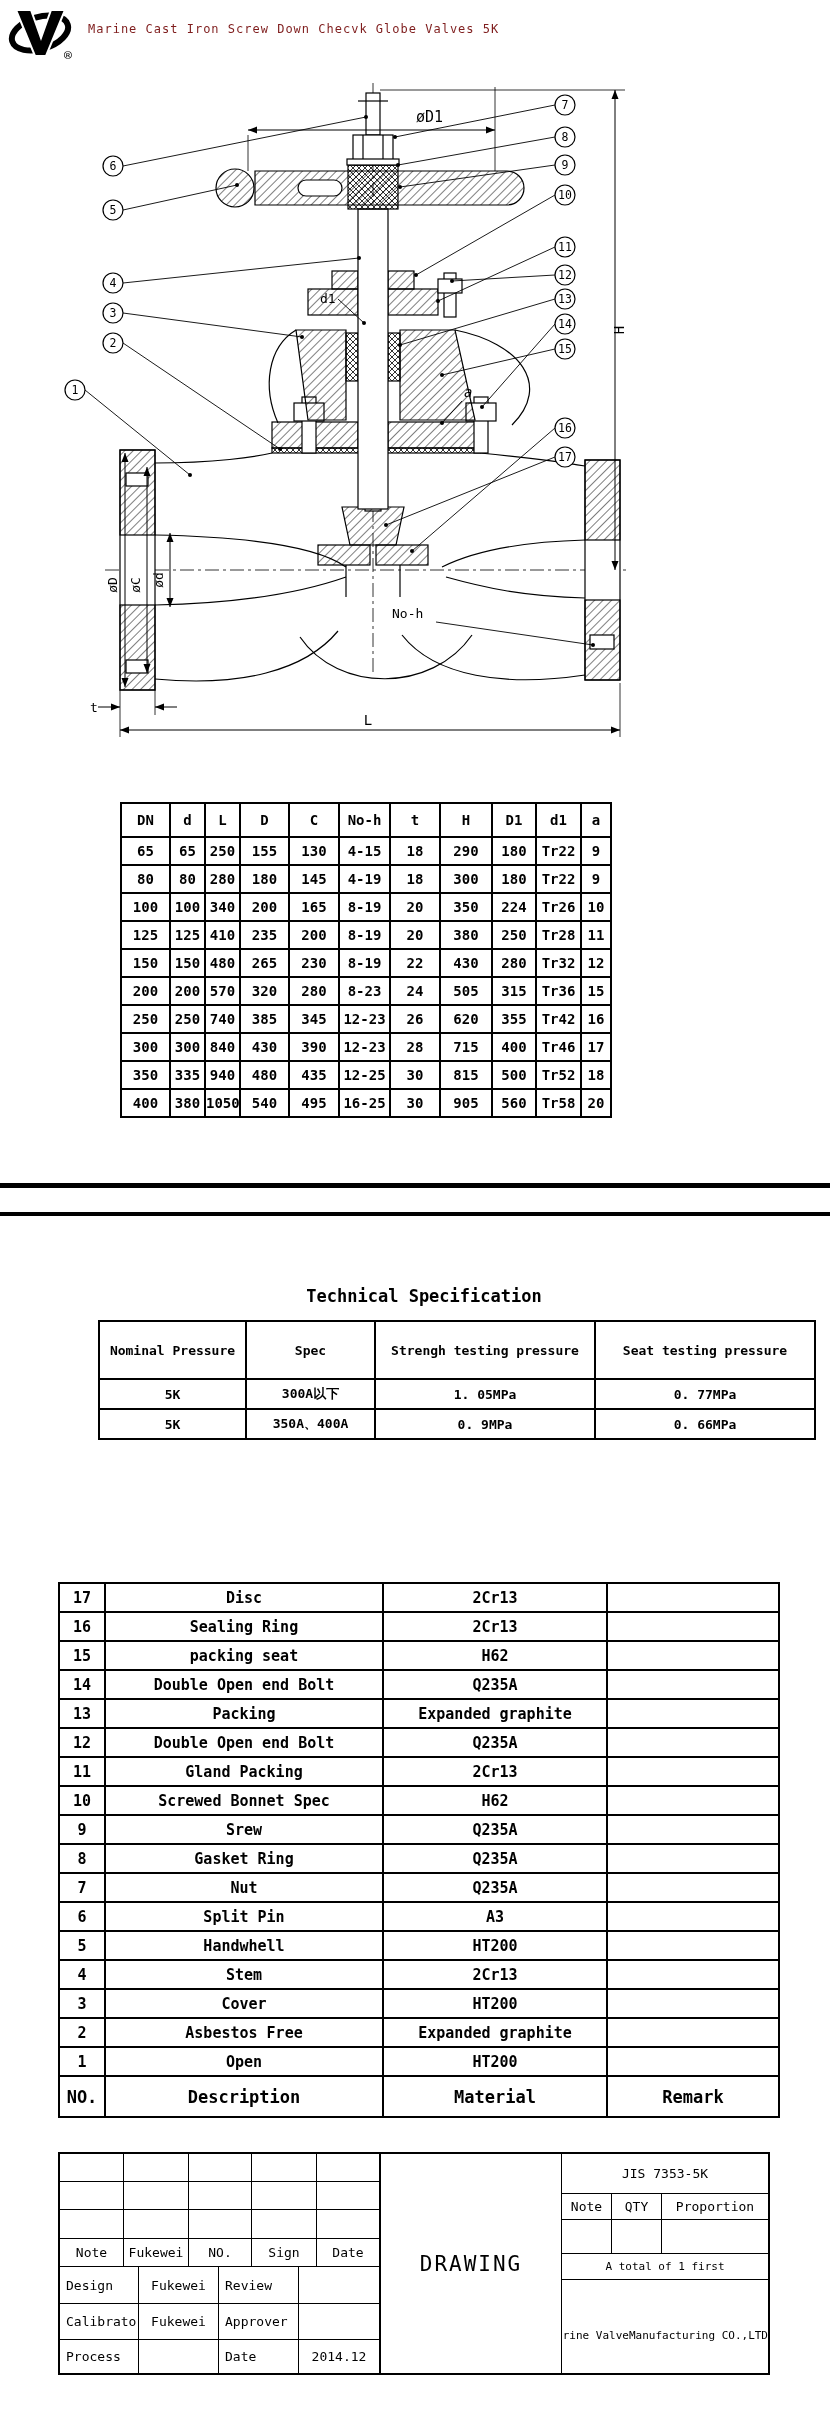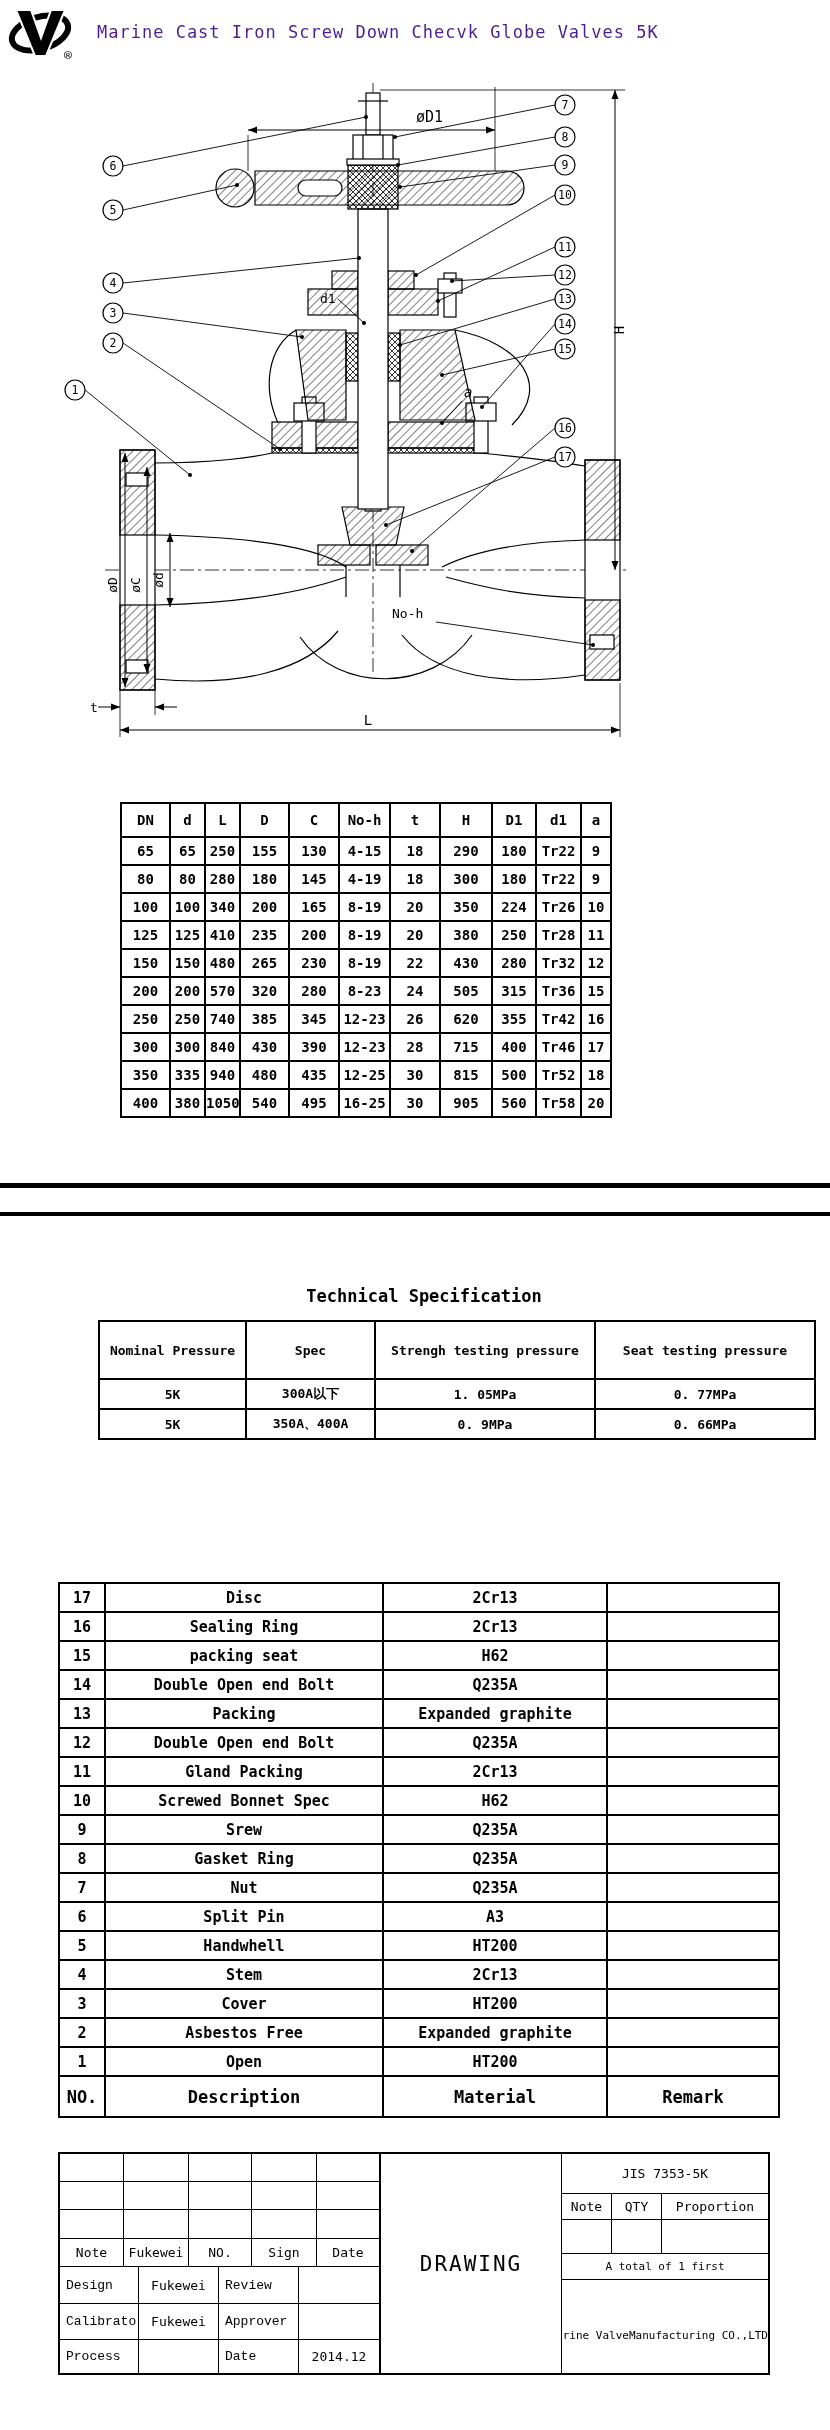--- a/index.html
+++ b/index.html
@@ -1,20 +1,20 @@
 <!DOCTYPE html>
 <html><head>
 <meta charset="utf-8">
 <style>
   html,body{margin:0;padding:0;background:#fff;}
   #page{position:relative;width:830px;height:2430px;background:#fff;
         font-family:"DejaVu Sans Mono",monospace;color:#000;overflow:hidden;}
   .abs{position:absolute;}
   
-  #doc-title{left:97px;top:22px;font-size:17px;letter-spacing:1px;color:#4c1d95;white-space:nowrap;}
+  #doc-title{left:88px;top:22px;font-size:12px;letter-spacing:1px;color:#7f1d1d;white-space:nowrap;}
   
   table.dt{border-collapse:collapse;table-layout:fixed;}
   table.dt th,table.dt td{border:2px solid #000;text-align:center;vertical-align:middle;
        padding:0;font-weight:bold;overflow:hidden;white-space:nowrap;}
   #dim-table{left:120px;top:802px;}
   #dim-table table{width:468px;font-size:14px;}
   #dim-table th{height:32px;}
   #dim-table td{height:26px;}
   #spec-title{left:70px;top:1286px;width:708px;text-align:center;font-size:17px;font-weight:bold;}
   #spec-table{left:70px;top:1320px;padding-left:28px;}
@@ -24,21 +24,21 @@
   #parts-table{left:58px;top:1582px;}
   #parts-table table{width:712px;font-size:15px;}
   #parts-table td{height:27px;}
   #parts-table tr.foot th{height:39px;font-size:17px;}
   
   .rule{left:0;width:830px;background:#000;}
   
   #tblock{left:58px;top:2152px;width:712px;height:223px;border:2px solid #000;box-sizing:border-box;font-size:13px;}
   #tblock .cell{position:absolute;box-sizing:border-box;border-right:1px solid #000;border-bottom:1px solid #000;
        display:flex;align-items:center;justify-content:center;white-space:nowrap;overflow:hidden;}
-  #tblock .lab{justify-content:flex-start;padding-left:6px;font-family:Liberation Mono, monospace;}
+  #tblock .lab{justify-content:flex-start;padding-left:6px;}
   #drawing-word{font-size:21px;letter-spacing:2px;}
   .small{font-size:11px;}
   svg text{font-family:"DejaVu Sans Mono",monospace;}
 </style>
 </head>
 <body>
 
 <div id="page">
 
   <svg class="abs" style="left:8px;top:4px" width="68" height="60" viewBox="0 0 68 60">

